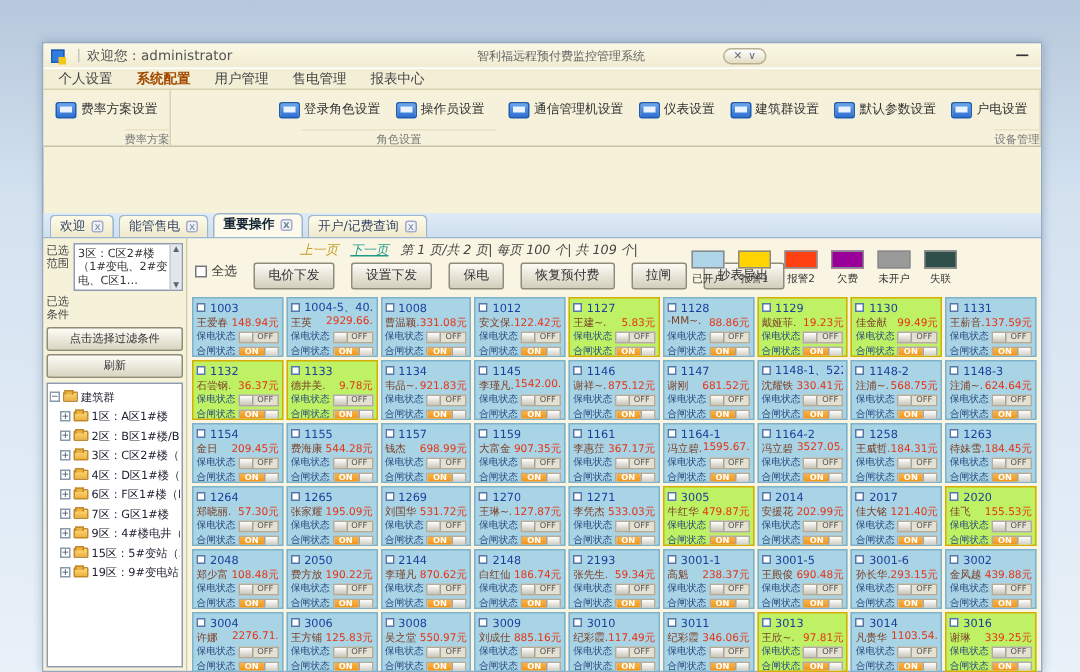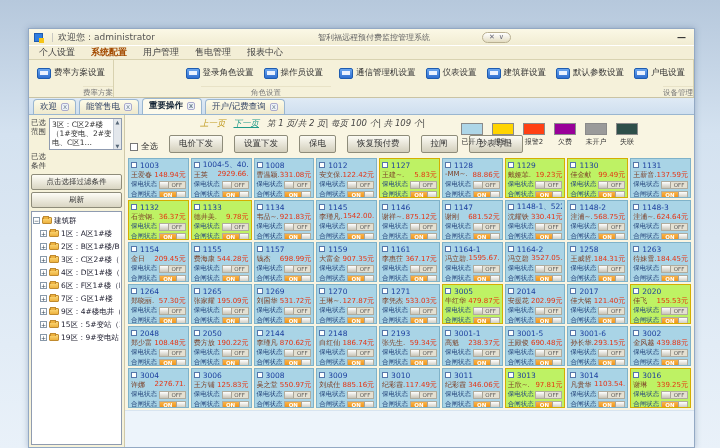--- a/index.html
+++ b/index.html
@@ -34,21 +34,21 @@
   .rgroup { display:flex; flex-direction:column; border-right:1px solid #d8d2b0;align-items:flex-end; }
   .rbuttons { flex:1; display:flex; align-items:center; gap:10px; padding:0 8px; }
   .rbtn { display:flex; align-items:center; gap:3px; font-size:8.5px; color:#333; white-space:nowrap; }
   .ricon { width:14px; height:11px; background:linear-gradient(#6aa6ef,#2f6fd0); border:1px solid #1e5cb0;
     border-radius:2px; position:relative; flex:0 0 auto; }
   .ricon:after { content:""; position:absolute; left:2px; top:2px; right:2px; height:4px; background:#eaf2ff; }
   .rlabel { height:11px; text-align:center; font-size:7.5px; color:#777; border-top:1px solid #e8e2c6; line-height:11px; }
 
   
   .tabstrip { height:17px; background:linear-gradient(#dfeaf5,#cfdfEF); display:flex; align-items:flex-end;
-    padding-left:4px; gap:3px; border-bottom:1px solid #9ab6d0; flex:0 0 auto; }
+    padding-left:4px; gap:3px; border-bottom:1px solid #9ab6d0; flex:0 0 auto;margin-top:44px; }
   .dtab { display:flex; align-items:center; gap:4px; font-size:8.5px; color:#346;
     background:linear-gradient(#fdfbe8,#efe9cd); border:1px solid #9ab6d0; border-bottom:none;
     border-radius:4px 4px 0 0; padding:1px 6px 2px 6px; height:15px; }
   .dtab.active { background:#fdfaec; font-weight:bold; color:#123; height:16px; }
   .tab-x { font-size:7px; color:#789; border:1px solid #aac; border-radius:2px; line-height:7px;
     width:8px; height:8px; text-align:center; background:#eef3f8; }
 
   
   .content { flex:1; display:flex; min-height:0; }
 
@@ -73,21 +73,21 @@
   .folder { width:10px; height:7px; background:linear-gradient(#fbd97a,#eeb23e); border:1px solid #c08a2e;
     border-radius:1px; position:relative; flex:0 0 auto; }
   .folder:before { content:""; position:absolute; left:0; top:-2px; width:4px; height:2px;
     background:#eeb23e; border:1px solid #c08a2e; border-bottom:none; }
 
   
   .main { flex:1; background:#f9f5e2; position:relative; padding:2px 3px 0 3px; display:flex; flex-direction:column; min-width:0; }
   .pagerow { height:13px; display:flex; align-items:center; gap:8px; font-size:8.5px; color:#444; margin-left:72px;font-style:italic; }
   .pg-prev { color:#c09a20; }
   .pg-next { color:#1f9a8a; text-decoration:underline; }
-  .toolrow { height:21px; display:flex; align-items:flex-end; gap:11px; margin-top:2px; }
+  .toolrow { height:21px; display:flex; align-items:flex-start; gap:11px; margin-top:2px; }
   .chk { width:8px; height:8px; border:1px solid #777; background:#fff; flex:0 0 auto; }
   .selall { display:flex; align-items:center; gap:3px; font-size:8.5px; color:#333; margin-left:2px; }
   .tbtn { background:linear-gradient(#fcfbf4,#d3cfbc); border:1px solid #8e8c7a; border-radius:2px;
     font-size:8.5px; color:#333; padding:2px 9px; white-space:nowrap; }
   .legend { position:absolute; right:56px; top:8px; display:flex; gap:9px; }
   .litem { display:flex; flex-direction:column; align-items:center; }
   .lswatch { width:22px; height:12px; border:1px solid #8a8a8a; }
   .llabel { font-size:7px; color:#333; margin-top:2px; }
 
   

